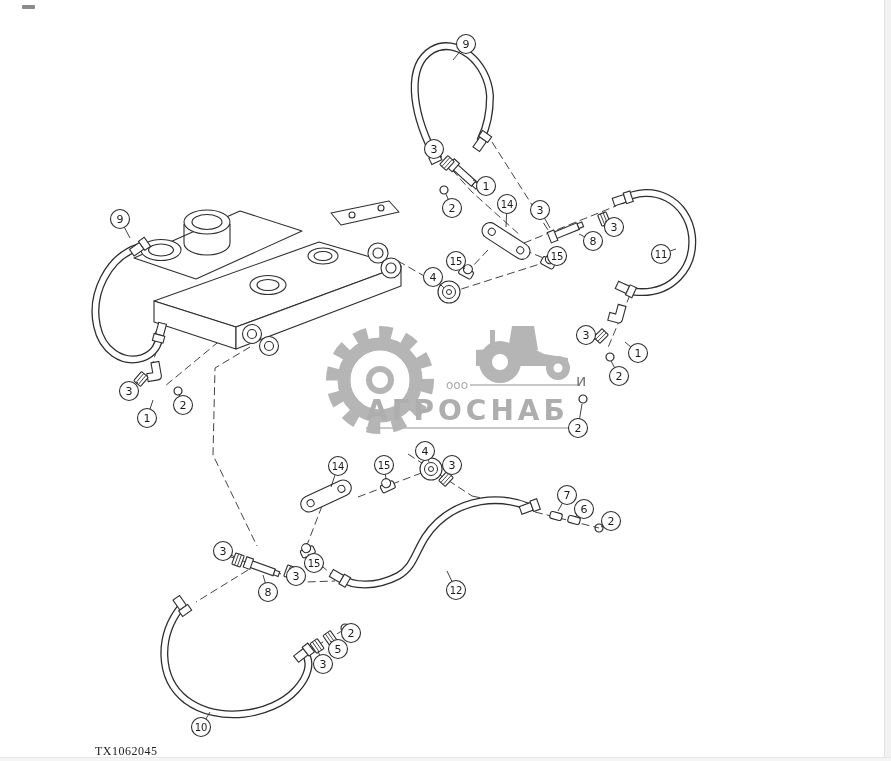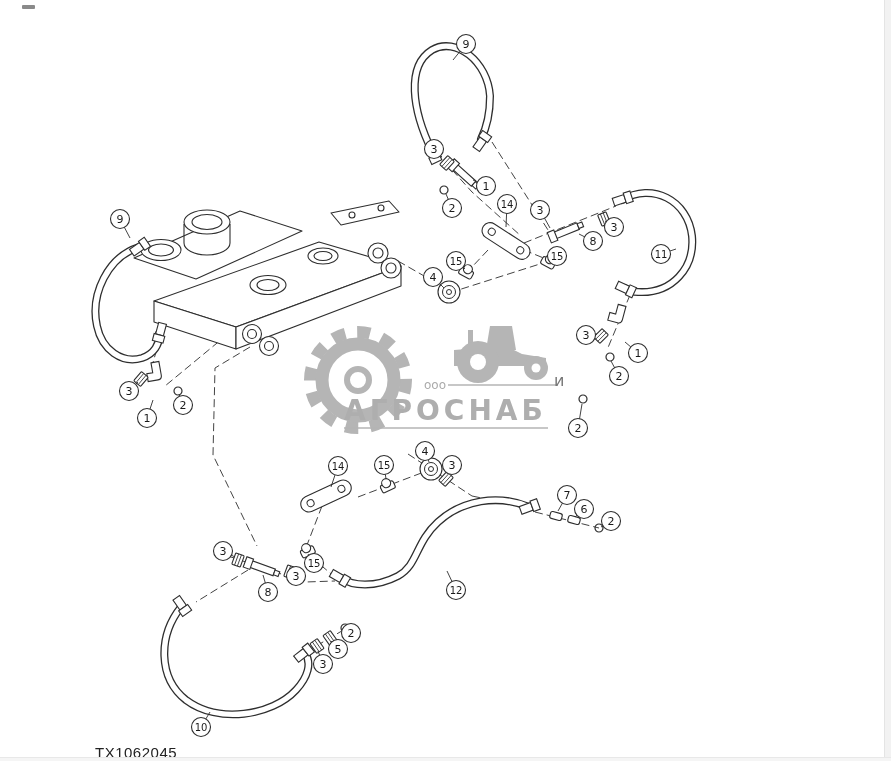--- a/index.html
+++ b/index.html
@@ -3,25 +3,25 @@
 <meta charset="utf-8">
 <style>
   html,body{margin:0;padding:0;}
   body{
     width:891px;height:761px;background:#ffffff;
     font-family:"DejaVu Sans",sans-serif;
   }
   #stage{position:relative;width:891px;height:761px;background:#ffffff;overflow:hidden;}
   #diagram-svg{position:absolute;left:0;top:0;z-index:2;}
   #diagram-svg text{font-family:"DejaVu Sans",sans-serif;}
-  .watermark{position:absolute;left:300px;top:318px;width:270px;height:120px;z-index:1;}
+  .watermark{position:absolute;left:322px;top:318px;width:270px;height:120px;z-index:1;}
   .watermark text{font-family:"DejaVu Sans",sans-serif;}
   .drawing-number{
     position:absolute;left:95px;top:744px;z-index:3;
-    font-family:Liberation Sans, sans-serif;font-size:15px;color:#222;letter-spacing:.5px;
+    font-family:Liberation Serif, serif;font-size:12px;color:#222;letter-spacing:.5px;
   }
   .edge-right{position:absolute;top:0;right:0;width:6px;height:100%;background:#f2f2f2;border-left:1px solid #e4e4e4;z-index:4;}
   .edge-bottom{position:absolute;left:0;bottom:0;width:100%;height:3px;background:#f5f5f5;border-top:1px solid #e8e8e8;z-index:4;}
   .corner-mark{position:absolute;left:22px;top:5px;width:13px;height:4px;background:#8a8a8a;border-radius:1px;z-index:4;}
 </style>
 </head>
 <body>
 
 <div id="stage">
 

